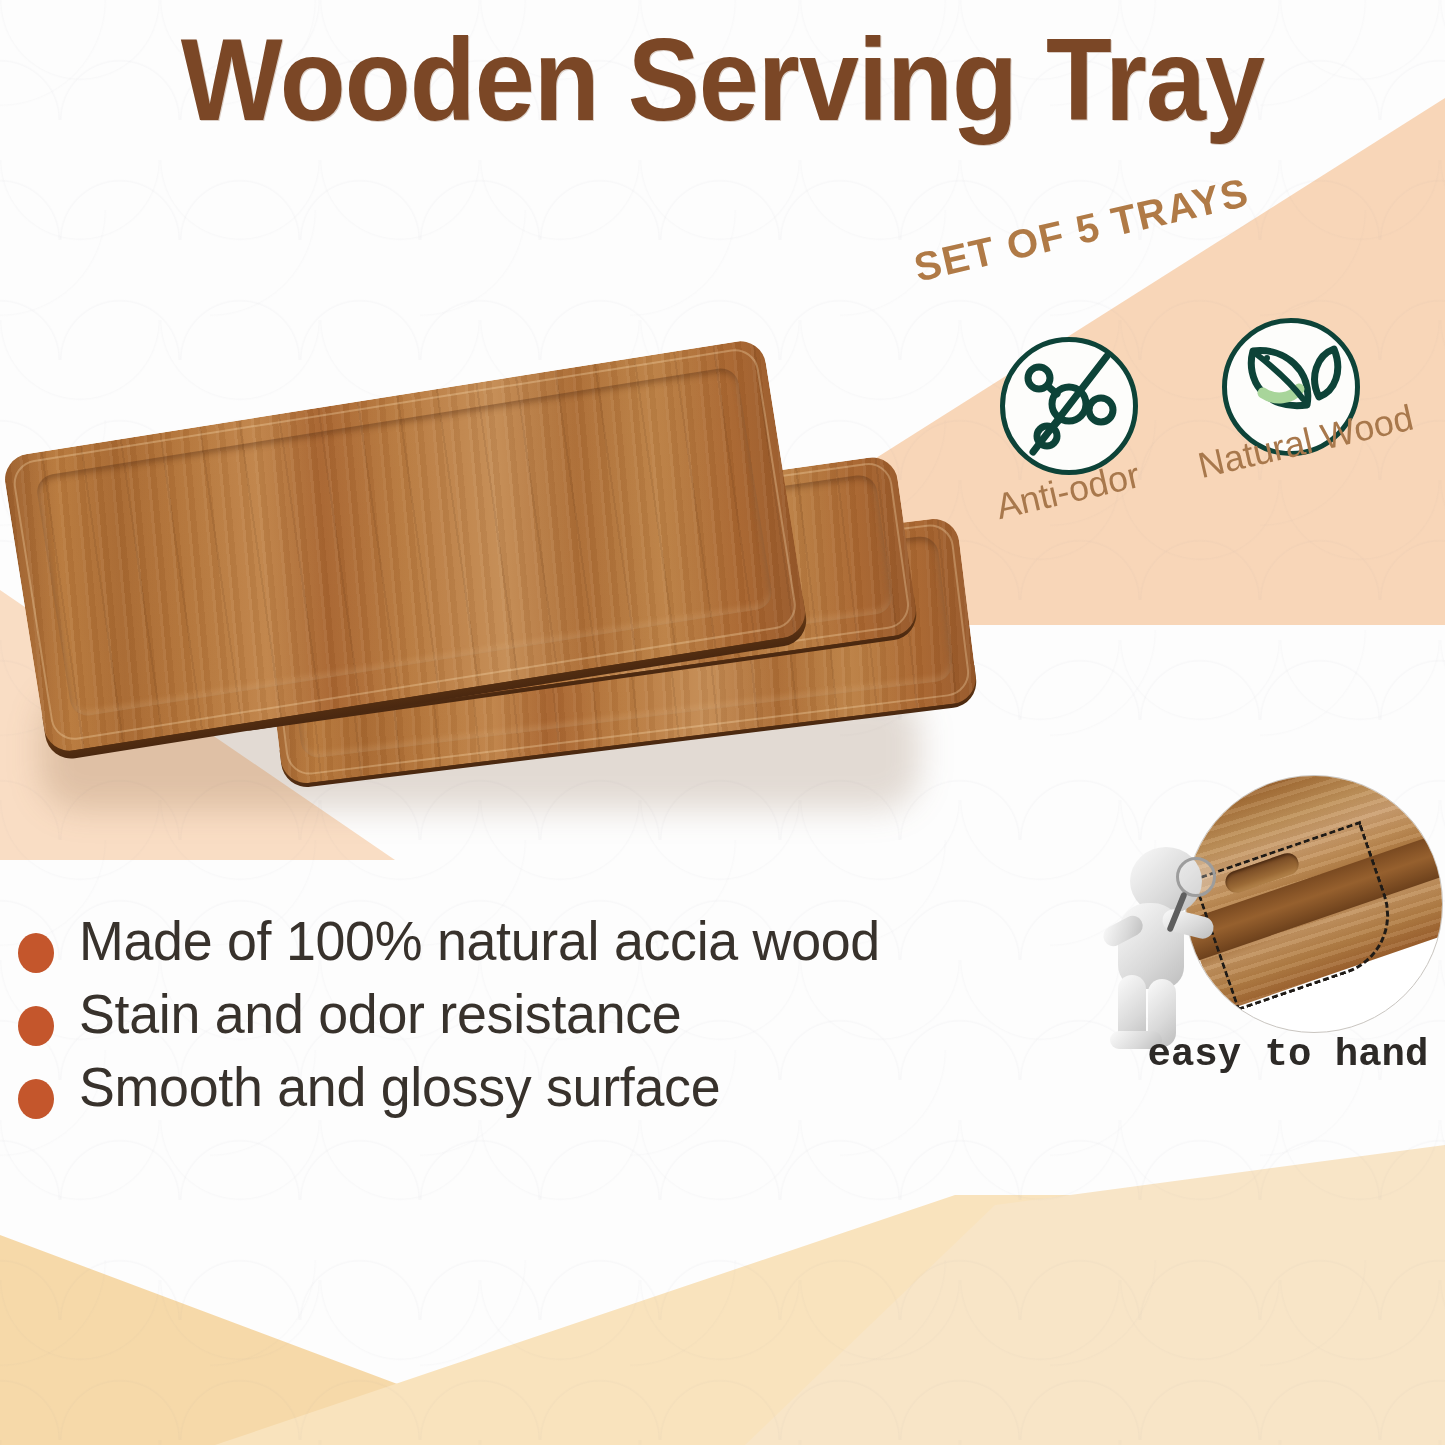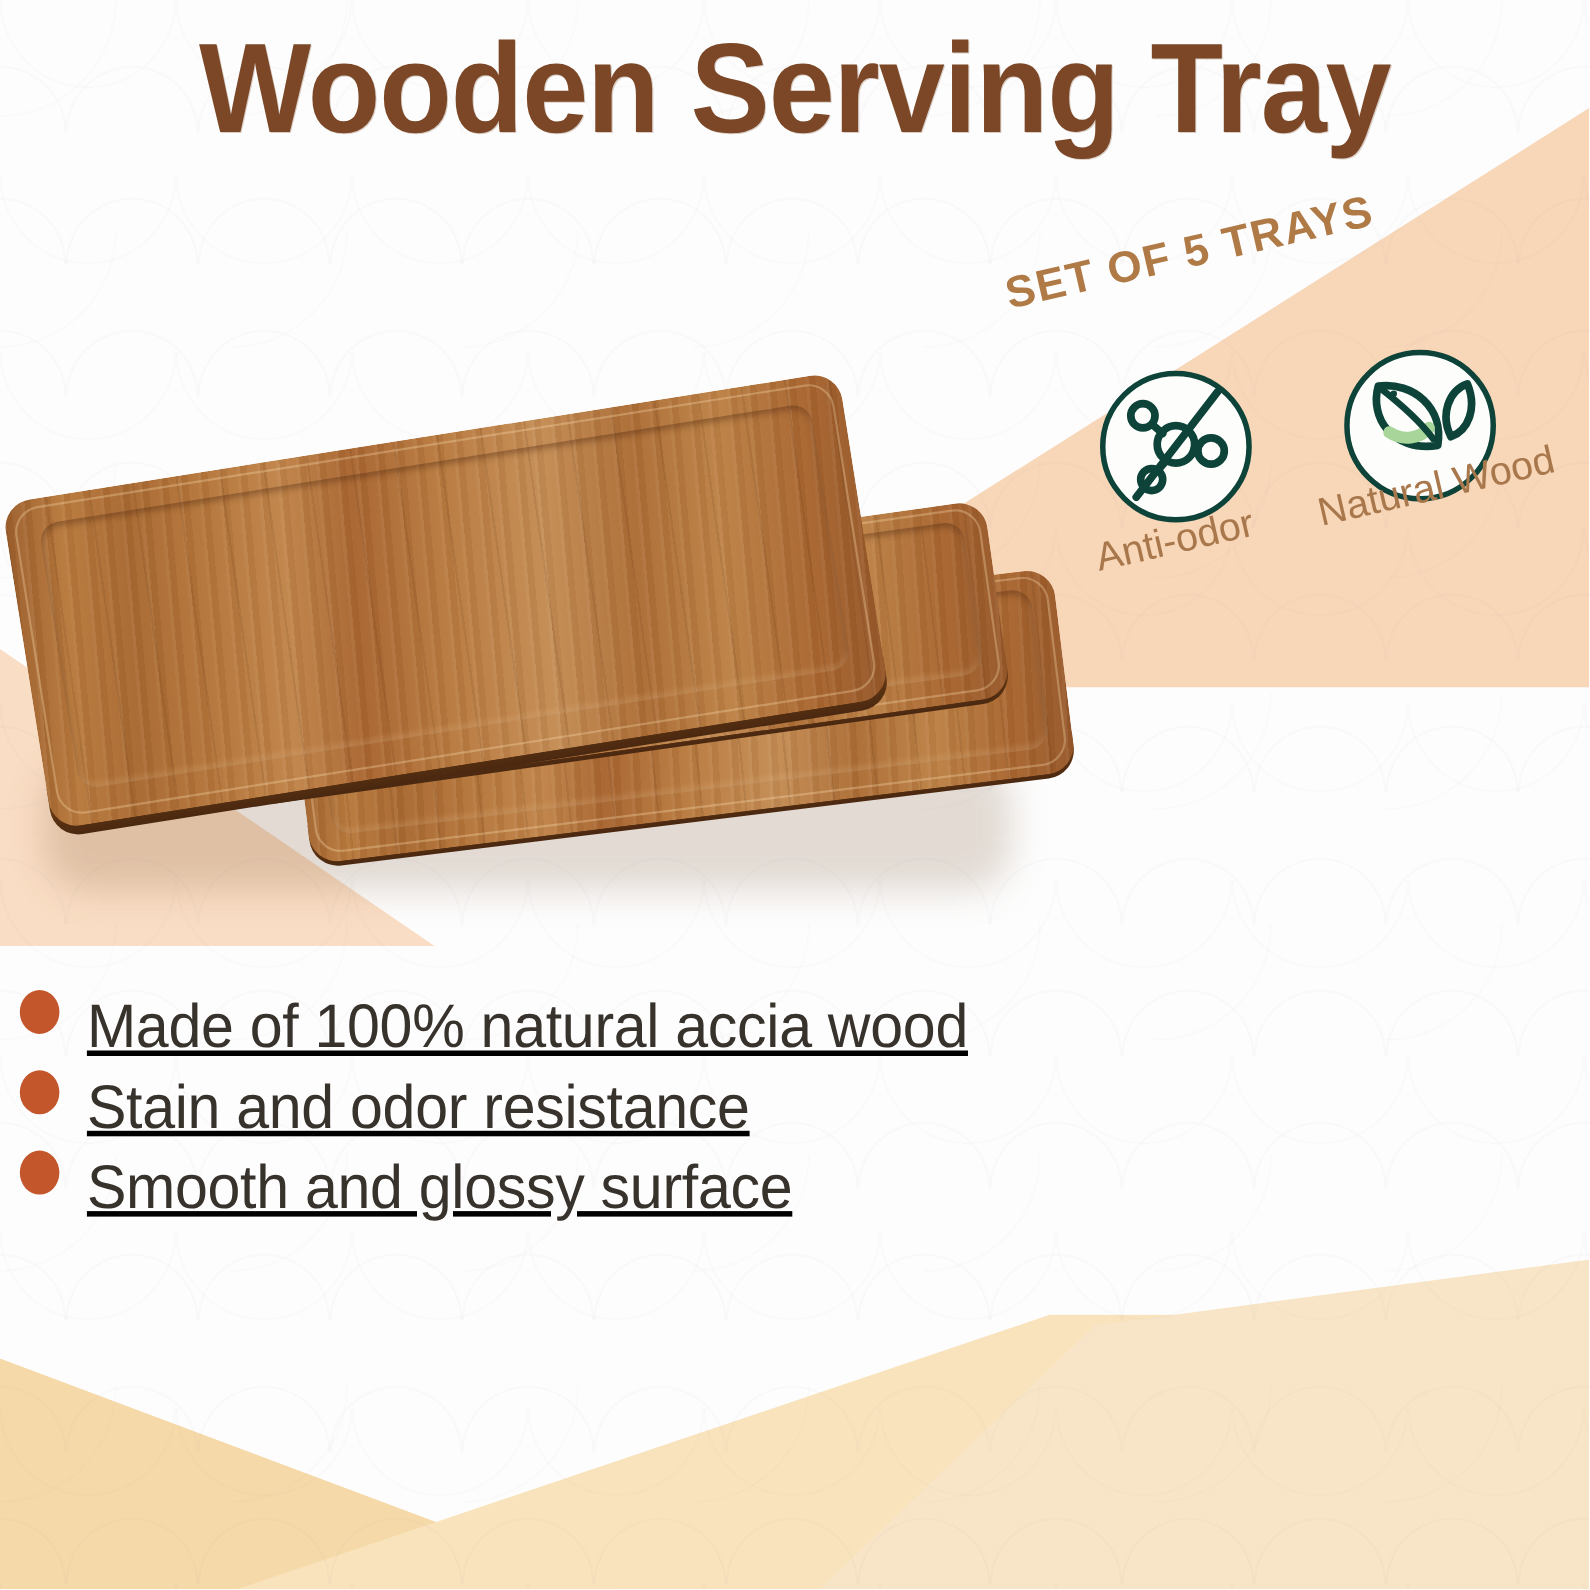--- a/index.html
+++ b/index.html
@@ -179,23 +179,22 @@
     filter:blur(16px);
   }
 
   
   .bullets{
     position:absolute;
     left:18px; top:900px;
     width:1020px;
   }
   .bullet-row{
-    display:flex; align-items:flex-start;
+    display:flex; align-items:flex-end;
     height:73px;
-    text-decoration:underline;
   }
   .bullet-dot{
     width:36px; height:40px;
     border-radius:50%;
     background:#c4562c;
     flex:0 0 auto;
     margin-right:25px;
   }
   .bullet-text{
     font-size:56px;
@@ -396,14 +395,38 @@
     <li class="bullet-row">
       <span class="bullet-dot"></span>
       <span class="bullet-text">Stain and odor resistance</span>
     </li>
     <li class="bullet-row">
       <span class="bullet-dot"></span>
       <span class="bullet-text">Smooth and glossy surface</span>
     </li>
   </ul>
 
+  <div class="callout">
+
+    <div class="magnifier">
+      <div class="mag-wood"></div>
+      <div class="mag-ledge"></div>
+      <div class="mag-groove"></div>
+      <div class="mag-dash"></div>
+    </div>
+
+    <div class="figure">
+      <div class="fig-part fig-head"></div>
+      <div class="fig-part fig-body"></div>
+      <div class="fig-part fig-armb"></div>
+      <div class="fig-part fig-leg1"></div>
+      <div class="fig-part fig-leg2"></div>
+      <div class="fig-part fig-foot"></div>
+      <div class="fig-part fig-arm"></div>
+    </div>
+
+    <div class="mag-ring"></div>
+    <div class="mag-handle"></div>
+
+    <div class="callout-label">easy to hand</div>
+  </div>
 
 </div>
 
 </body></html>

